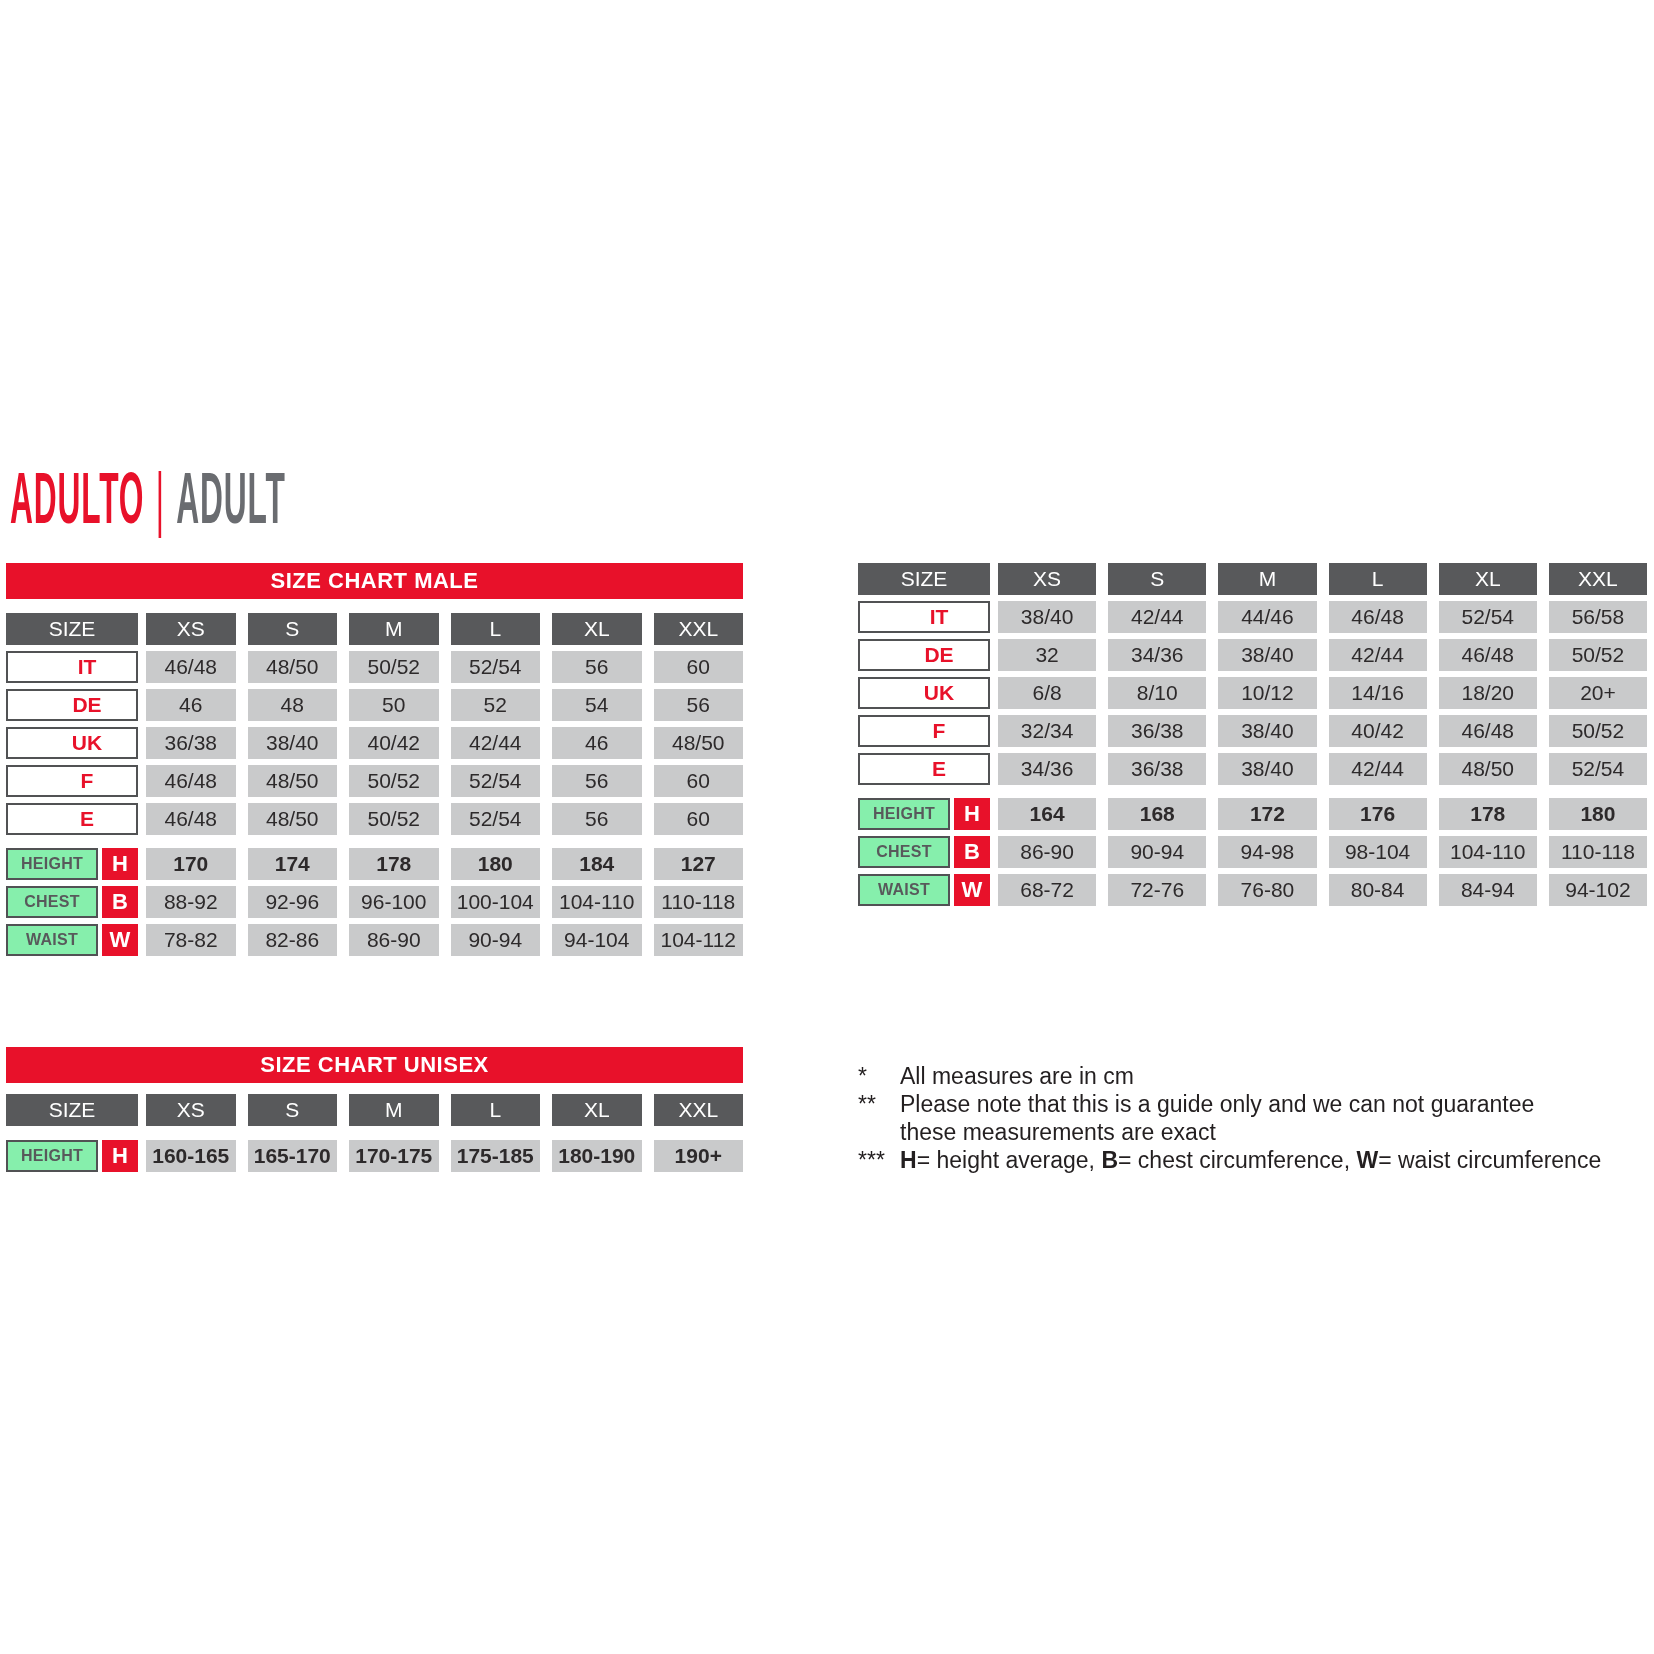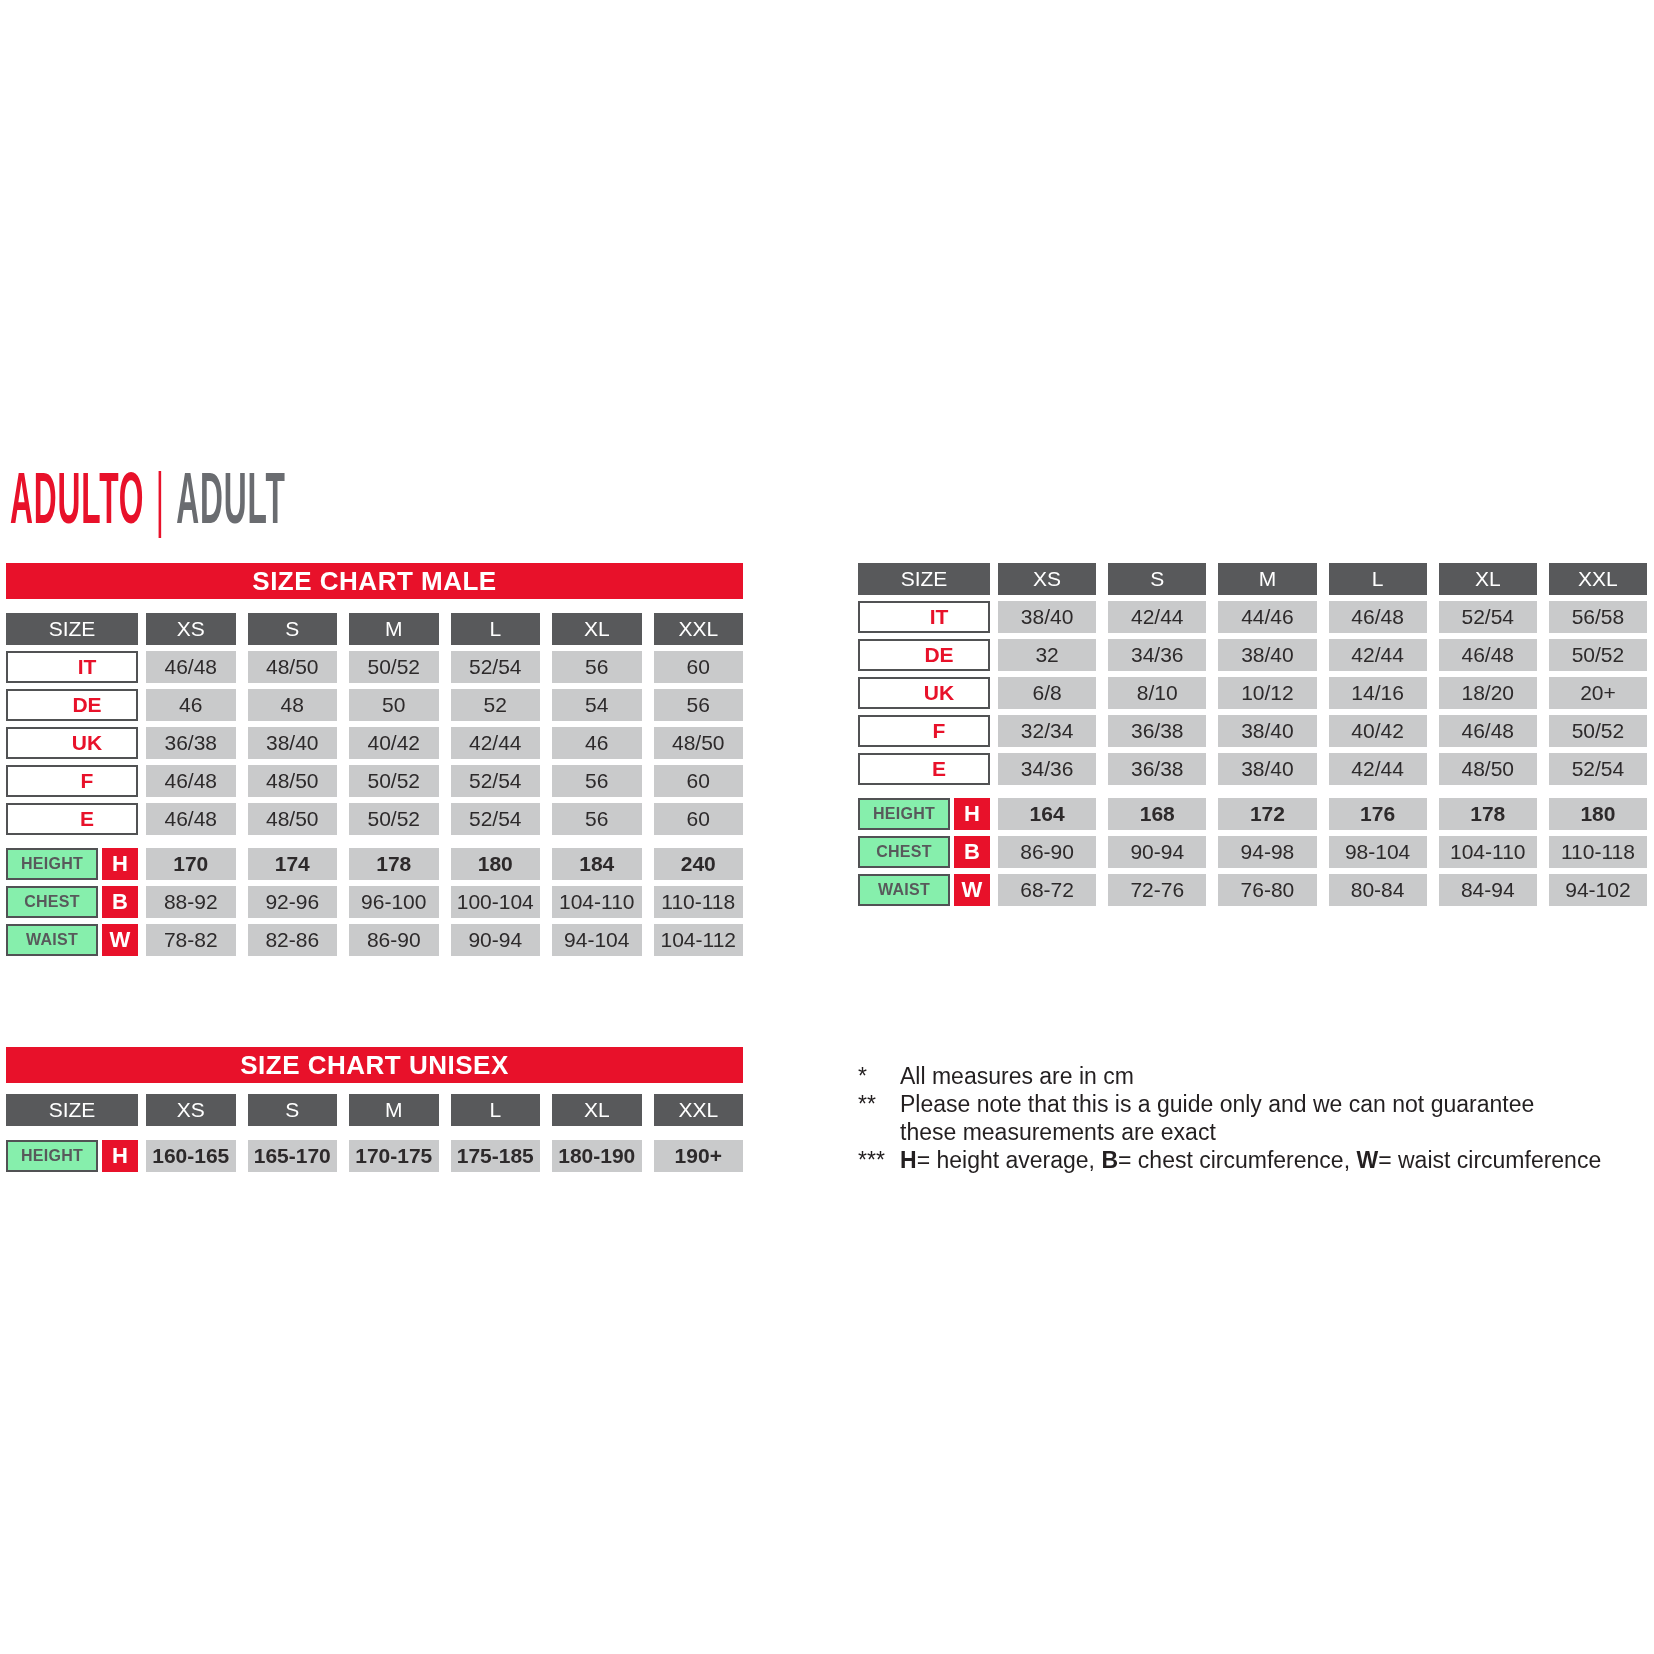--- a/index.html
+++ b/index.html
@@ -28,21 +28,21 @@
   .t-gray{color:#6a6c70;}
 
   
   .size-table{position:absolute;}
   .tbl-male{left:6px;top:563px;width:737px;}
   .tbl-female{left:858px;top:563px;width:789px;}
   .tbl-unisex{left:6px;top:1047px;width:737px;}
 
   .bar{
     height:36px;background:var(--red);color:#fff;
-    font-weight:700;font-size:26px;letter-spacing:.5px;
+    font-weight:700;font-size:22px;letter-spacing:.5px;
     display:flex;align-items:center;justify-content:center;
     margin-bottom:14px;
   }
   .tbl-unisex .bar{margin-bottom:11px;}
   .trow{display:flex;height:32px;margin-bottom:6px;}
   .tbl-unisex .trow.header{margin-bottom:14px;}
   .left-slot{flex:0 0 132px;width:132px;display:flex;}
   .data-slot{flex:1;display:flex;gap:12px;margin-left:8px;}
   .cell{
     flex:1;display:flex;align-items:center;justify-content:center;
@@ -173,21 +173,21 @@
         <div class="left-slot">
           <div class="m-label">HEIGHT</div>
           <div class="badge">H</div>
         </div>
         <div class="data-slot">
           <div class="cell b">170</div>
           <div class="cell b">174</div>
           <div class="cell b">178</div>
           <div class="cell b">180</div>
           <div class="cell b">184</div>
-          <div class="cell b">240</div>
+          <div class="cell b">127</div>
         </div>
       </div>
       <div class="trow measure">
         <div class="left-slot">
           <div class="m-label">CHEST</div>
           <div class="badge">B</div>
         </div>
         <div class="data-slot">
           <div class="cell">88-92</div>
           <div class="cell">92-96</div>

